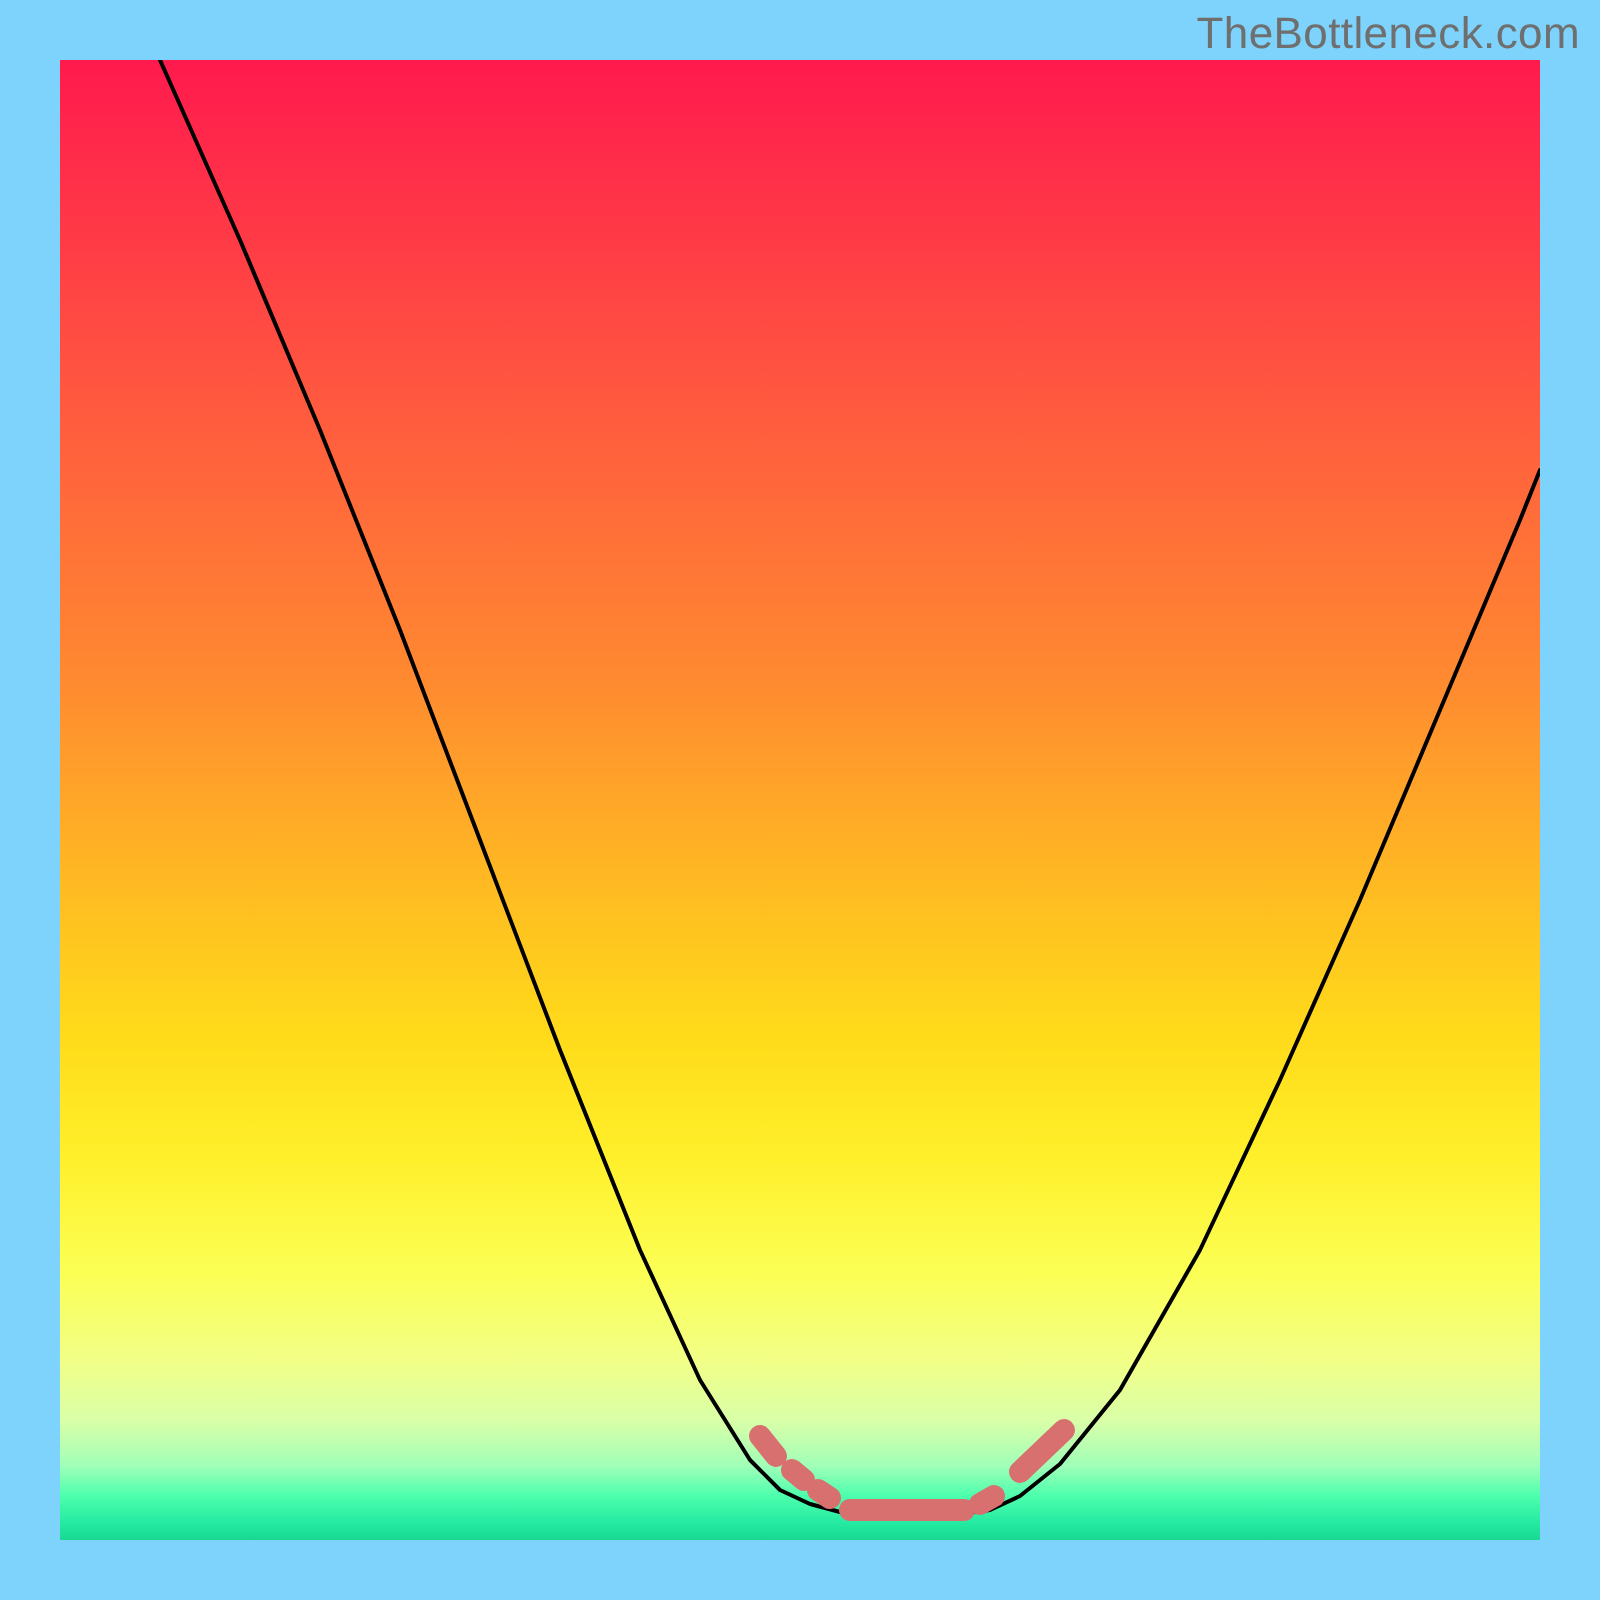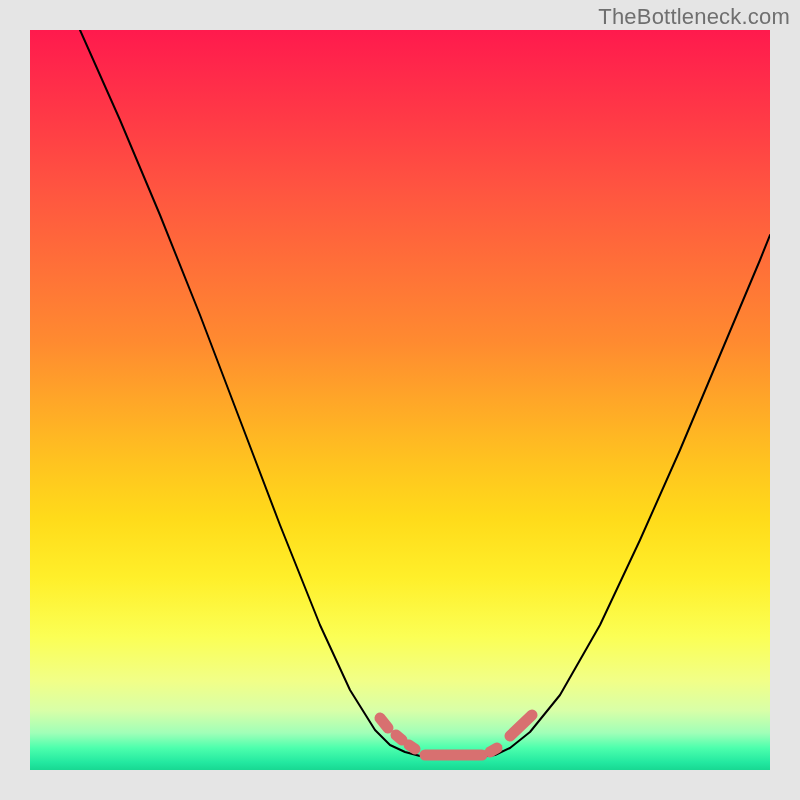--- a/index.html
+++ b/index.html
@@ -8,21 +8,21 @@
     width: 800px;
     height: 800px;
     overflow: hidden;
     background: #000;
     font-family: Arial, Helvetica, sans-serif;
   }
   .frame {
     position: relative;
     width: 800px;
     height: 800px;
-    background: #e5e5e5;
+    background: #7dd3fc;
   }
   .plot {
     position: absolute;
     left: 30px;
     top: 30px;
     width: 740px;
     height: 740px;
     overflow: hidden;
   }
   .gradient {

